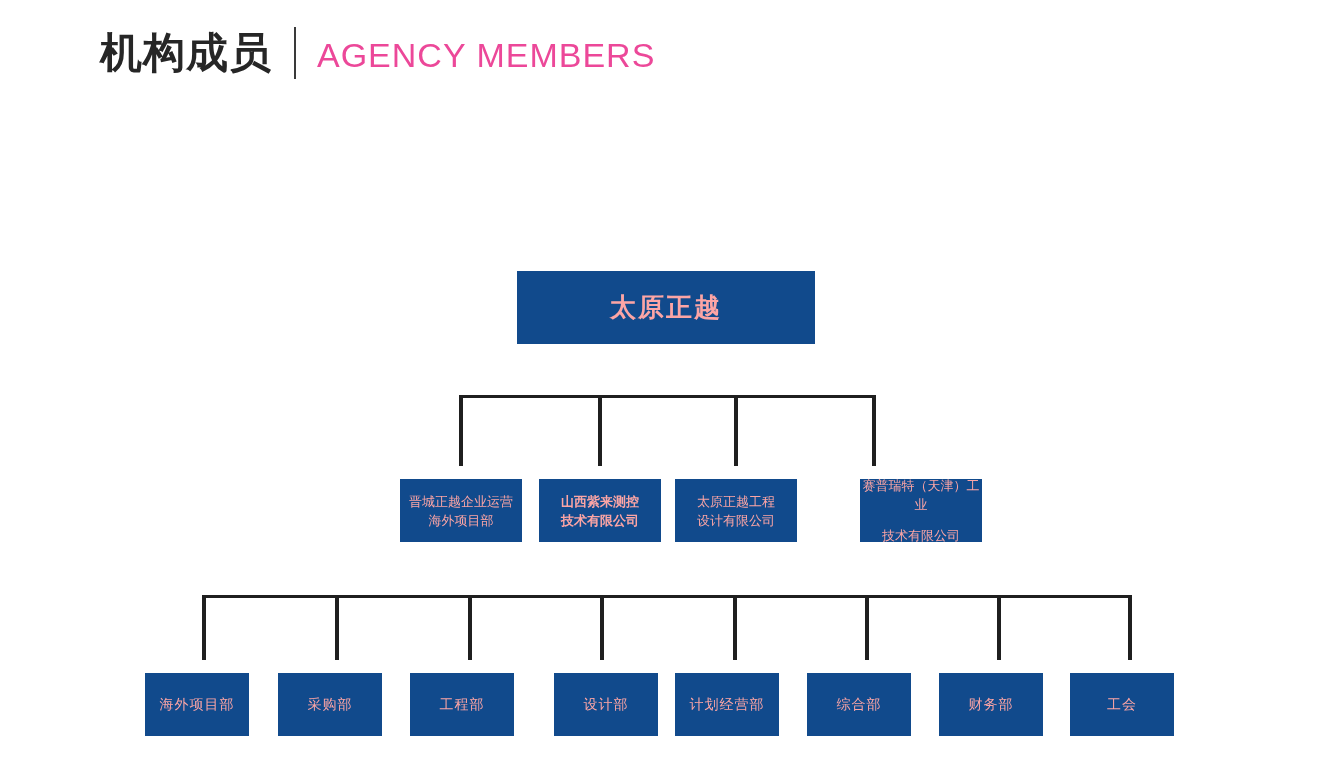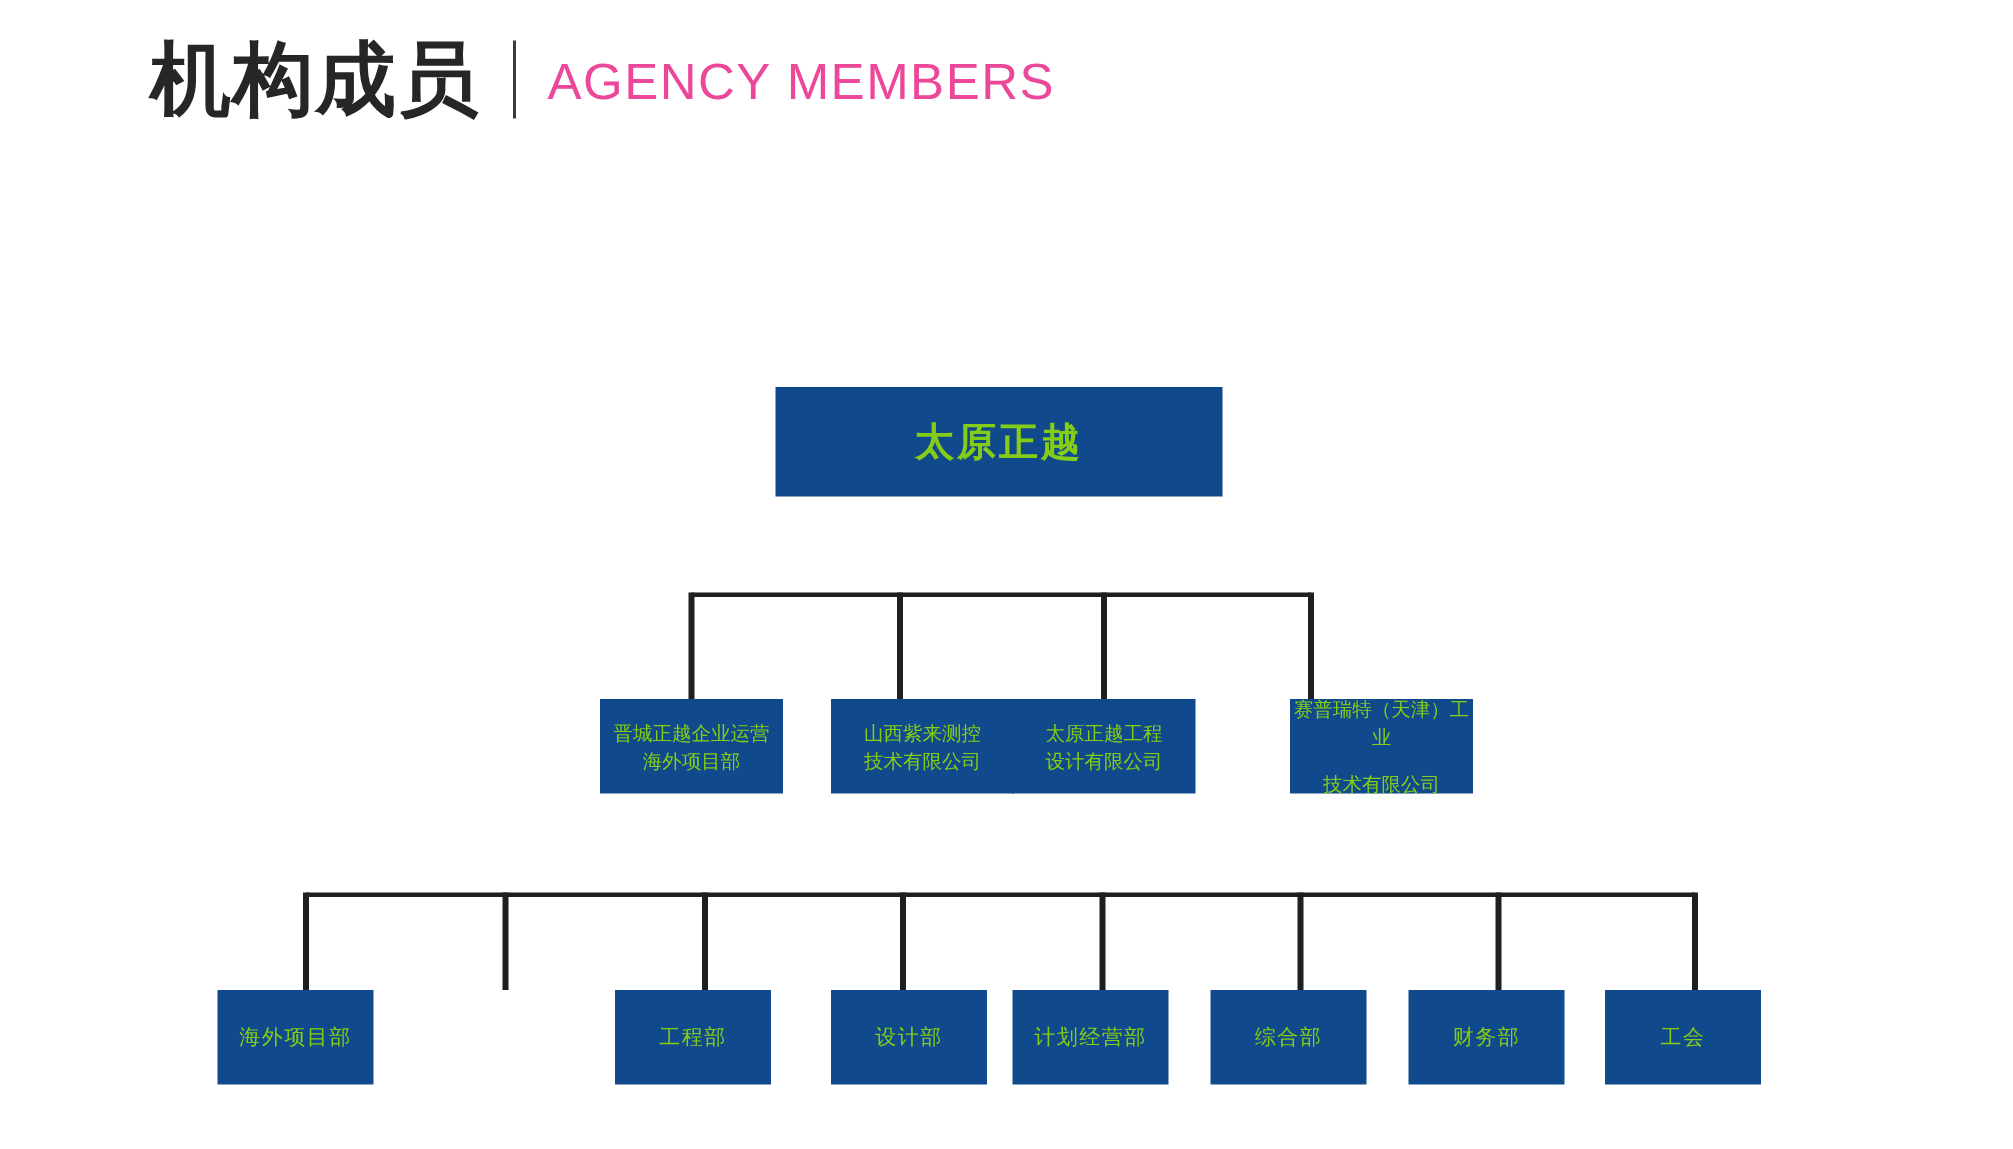--- a/index.html
+++ b/index.html
@@ -17,21 +17,21 @@
   
   .header {
     position: absolute;
     left: 100px;
     top: 22px;
     height: 62px;
     display: flex;
     align-items: center;
   }
   .title-cn {
-    font-size: 54px;
+    font-size: 42px;
     font-weight: bold;
     color: #262626;
     letter-spacing: 1px;
     line-height: 1;
   }
   .title-divider {
     width: 2px;
     height: 52px;
     background: #3a3a3a;
     margin: 0 21px 0 22px;
@@ -44,44 +44,45 @@
     line-height: 1;
     padding-top: 4px;
   }
 
   
   .orgchart { position: absolute; inset: 0; }
 
   .node {
     position: absolute;
     background: #114a8c;
-    color: #84cc16;
+    color: #fca5a5;
     display: flex;
     flex-direction: column;
     align-items: center;
     justify-content: center;
     text-align: center;
+    margin-top: 13px;
   }
 
   .node.root {
     left: 517px; top: 258px;
     width: 298px; height: 73px;
     font-size: 26px;
     font-weight: bold;
     letter-spacing: 2px;
   }
 
   .node.sub {
     top: 466px;
     width: 122px; height: 63px;
     font-size: 13px;
     line-height: 19px;
   }
   .sub-0 { left: 400px; }
-  .sub-1 { left: 554px; }
+  .sub-1 { left: 539px; font-weight: bold; }
   .sub-2 { left: 675px; }
   .sub-3 { left: 860px; gap: 12px; }
 
   .node.dept {
     top: 660px;
     width: 104px; height: 63px;
     font-size: 14px;
     letter-spacing: 1px;
   }
   .dept-0 { left: 145px; }
@@ -155,20 +156,21 @@
     <div class="vline vl3-0"></div>
     <div class="vline vl3-1"></div>
     <div class="vline vl3-2"></div>
     <div class="vline vl3-3"></div>
     <div class="vline vl3-4"></div>
     <div class="vline vl3-5"></div>
     <div class="vline vl3-6"></div>
     <div class="vline vl3-7"></div>
 
     <div class="node dept dept-0">海外项目部</div>
+    <div class="node dept dept-1">采购部</div>
     <div class="node dept dept-2">工程部</div>
     <div class="node dept dept-3">设计部</div>
     <div class="node dept dept-4">计划经营部</div>
     <div class="node dept dept-5">综合部</div>
     <div class="node dept dept-6">财务部</div>
     <div class="node dept dept-7">工会</div>
 
   </div>
 </div>
 

